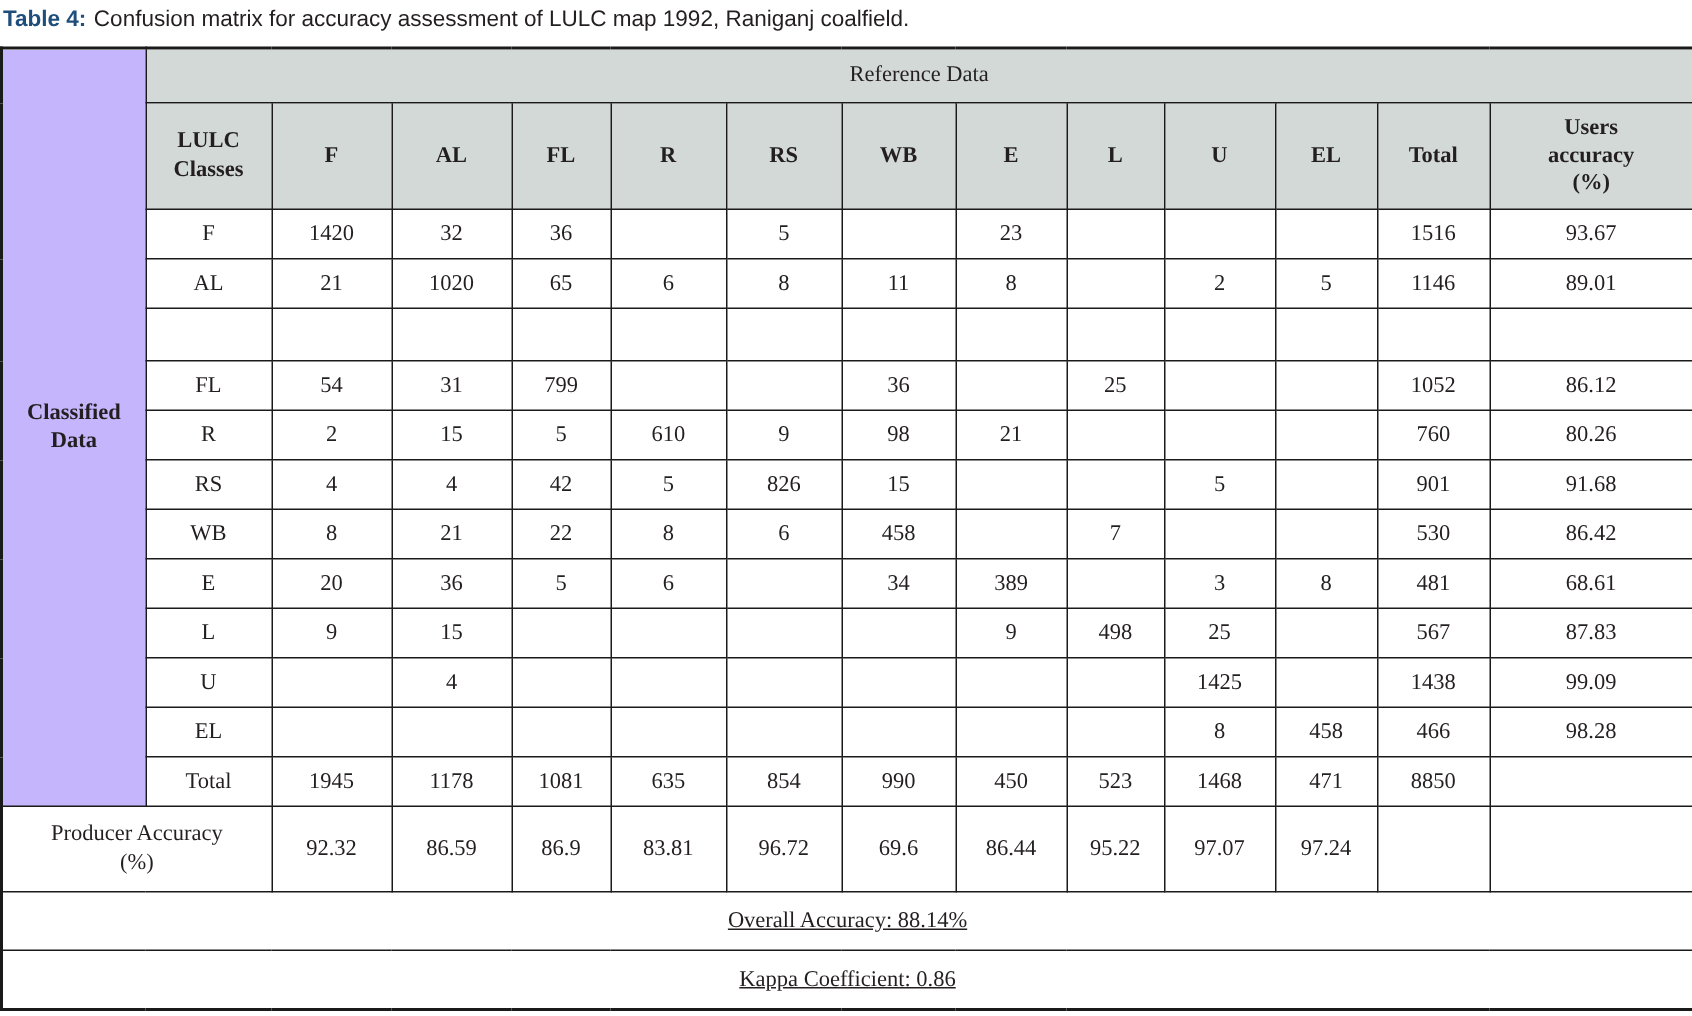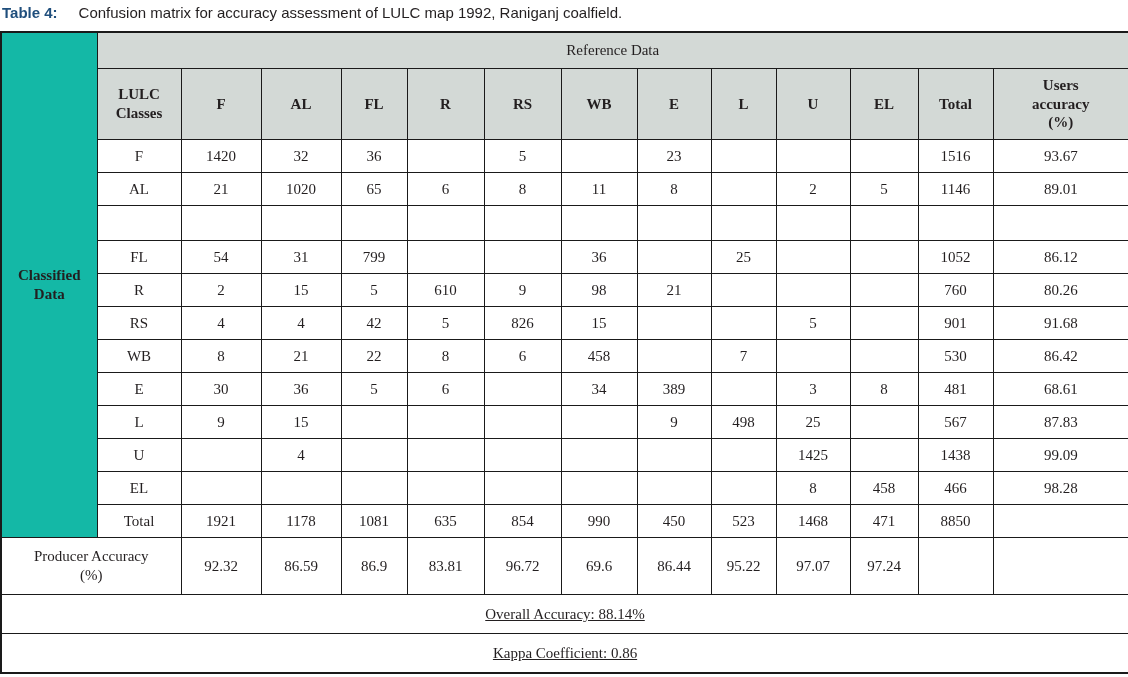--- a/index.html
+++ b/index.html
@@ -15,21 +15,21 @@
     color:var(--text);
     overflow:hidden;
   }
   .caption{
     font-family:"Liberation Sans", sans-serif;
     font-size:15px;
     padding:4px 2px 6px 2px;
     height:21px;
     white-space:nowrap;
   }
-  .caption-label{color:var(--caption-label);font-weight:bold;margin-right:21px;}
+  .caption-label{color:var(--caption-label);font-weight:bold;margin-right:5px;}
   table.matrix{
     border-collapse:collapse;
     table-layout:fixed;
     width:1128px;
     border:2px solid var(--border);
   }
   table.matrix td, table.matrix th{
     border:1px solid var(--border);
     text-align:center;
     vertical-align:middle;
@@ -43,21 +43,21 @@
     font-weight:normal;
     height:35px;
   }
   #col-head-row th{
     background:var(--header-fill);
     font-weight:bold;
     height:70px;
     white-space:pre-line;
   }
   td.corner{
-    background:#14b8a6;
+    background:#c4b5fd;
     font-weight:bold;
     white-space:pre-line;
   }
   tr.data-row{height:33px;}
   tr.spacer{height:35px;}
   #producer-row td{height:56px;}
   td.prod-label{white-space:pre-line;margin-left:12px;}
   tr.merged-row td{height:38px;text-decoration:underline;}
 </style>
 </head>
@@ -208,21 +208,21 @@
         <td>458</td>
         <td></td>
         <td>7</td>
         <td></td>
         <td></td>
         <td>530</td>
         <td>86.42</td>
       </tr>
       <tr class="data-row">
         <td>E</td>
-        <td>30</td>
+        <td>20</td>
         <td>36</td>
         <td>5</td>
         <td>6</td>
         <td></td>
         <td>34</td>
         <td>389</td>
         <td></td>
         <td>3</td>
         <td>8</td>
         <td>481</td>
@@ -268,21 +268,21 @@
         <td></td>
         <td></td>
         <td></td>
         <td>8</td>
         <td>458</td>
         <td>466</td>
         <td>98.28</td>
       </tr>
       <tr class="data-row">
         <td>Total</td>
-        <td>1921</td>
+        <td>1945</td>
         <td>1178</td>
         <td>1081</td>
         <td>635</td>
         <td>854</td>
         <td>990</td>
         <td>450</td>
         <td>523</td>
         <td>1468</td>
         <td>471</td>
         <td>8850</td>

